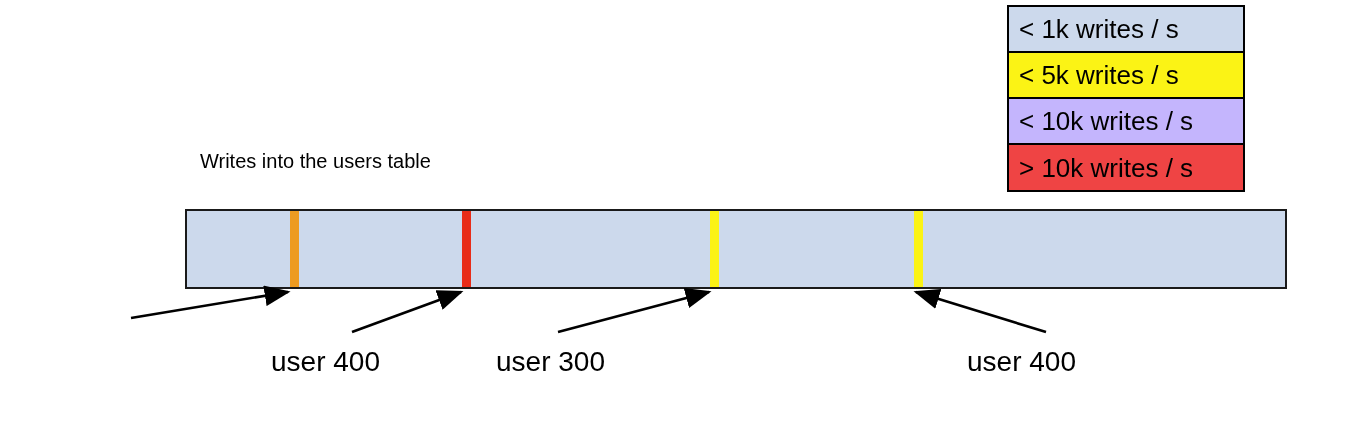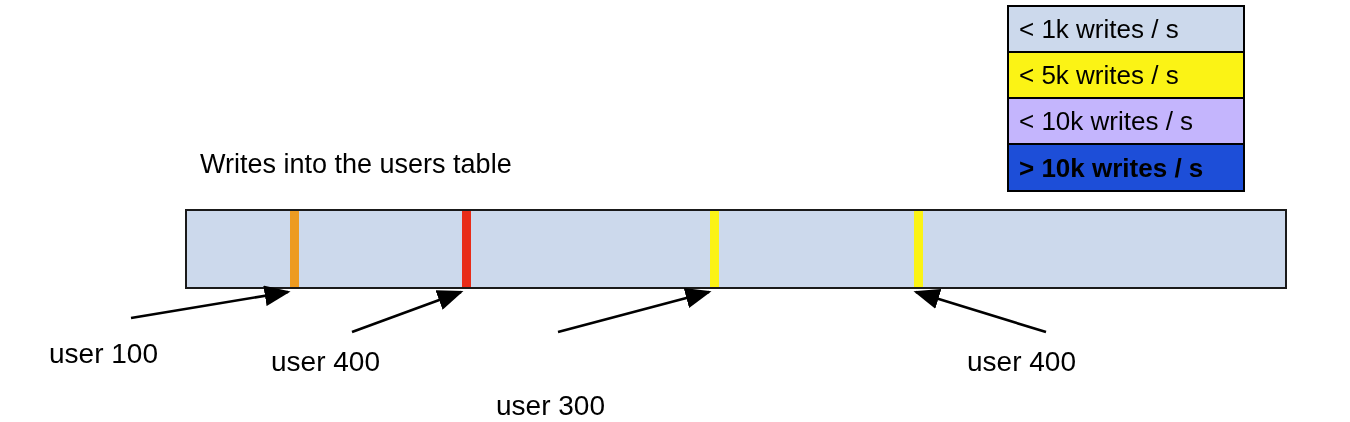--- a/index.html
+++ b/index.html
@@ -65,33 +65,33 @@
     top: 0;
     width: 9px;
     height: 100%;
   }
 
   
   .chart-title {
     position: absolute;
     left: 200px;
     top: 151px;
-    font-size: 27px;
+    font-size: 20px;
     line-height: 1;
     white-space: nowrap;
   }
   .user-label {
     position: absolute;
     font-size: 28px;
     line-height: 1;
     white-space: nowrap;
   }
   #label-user-100 { left: 49px;  top: 340px; }
   #label-user-200 { left: 271px; top: 348px; }
-  #label-user-300 { left: 496px; top: 348px; margin-top: 44px; }
+  #label-user-300 { left: 496px; top: 348px; }
   #label-user-400 { left: 967px; top: 348px; }
 
   svg.overlay {
     position: absolute;
     left: 0; top: 0;
     width: 1350px;
     height: 422px;
     pointer-events: none;
   }
 </style>
@@ -103,21 +103,21 @@
   <div class="legend">
     <div class="legend-row" style="background:#ccd9ec;">
       <span>&lt; 1k writes / s</span>
     </div>
     <div class="legend-row" style="background:#fbf315;text-align:center;">
       <span>&lt; 5k writes / s</span>
     </div>
     <div class="legend-row" style="background:#c4b5fd;">
       <span>&lt; 10k writes / s</span>
     </div>
-    <div class="legend-row" style="background:#1d4ed8;font-weight:bold;">
+    <div class="legend-row" style="background:#ef4444;">
       <span>&gt; 10k writes / s</span>
     </div>
   </div>
 
   <div class="chart-title">Writes into the users table</div>
 
   <div class="bar">
     <div class="marker" style="left:103px; background:#ed9b21;"></div>
     <div class="marker" style="left:275px; background:#e82c18;"></div>
     <div class="marker" style="left:523px; background:#fbf315;"></div>
@@ -129,18 +129,17 @@
       <marker id="arrowhead" markerWidth="10" markerHeight="8" refX="9" refY="4" orient="auto" markerUnits="strokeWidth">
         <path d="M0,0 L10,4 L0,8 Z" fill="#000000"></path>
       </marker>
     </defs>
     <line x1="131" y1="318" x2="288" y2="292" stroke="#000000" stroke-width="2.6" marker-end="url(#arrowhead)"></line>
     <line x1="352" y1="332" x2="461" y2="292" stroke="#000000" stroke-width="2.6" marker-end="url(#arrowhead)"></line>
     <line x1="558" y1="332" x2="709" y2="292" stroke="#000000" stroke-width="2.6" marker-end="url(#arrowhead)"></line>
     <line x1="1046" y1="332" x2="916" y2="292" stroke="#000000" stroke-width="2.6" marker-end="url(#arrowhead)"></line>
   </svg>
 
-  <div class="user-label" id="label-user-100">user 100</div>
   <div class="user-label" id="label-user-200">user 400</div>
   <div class="user-label" id="label-user-300">user 300</div>
   <div class="user-label" id="label-user-400">user 400</div>
 
 </div>
 
 </body></html>

